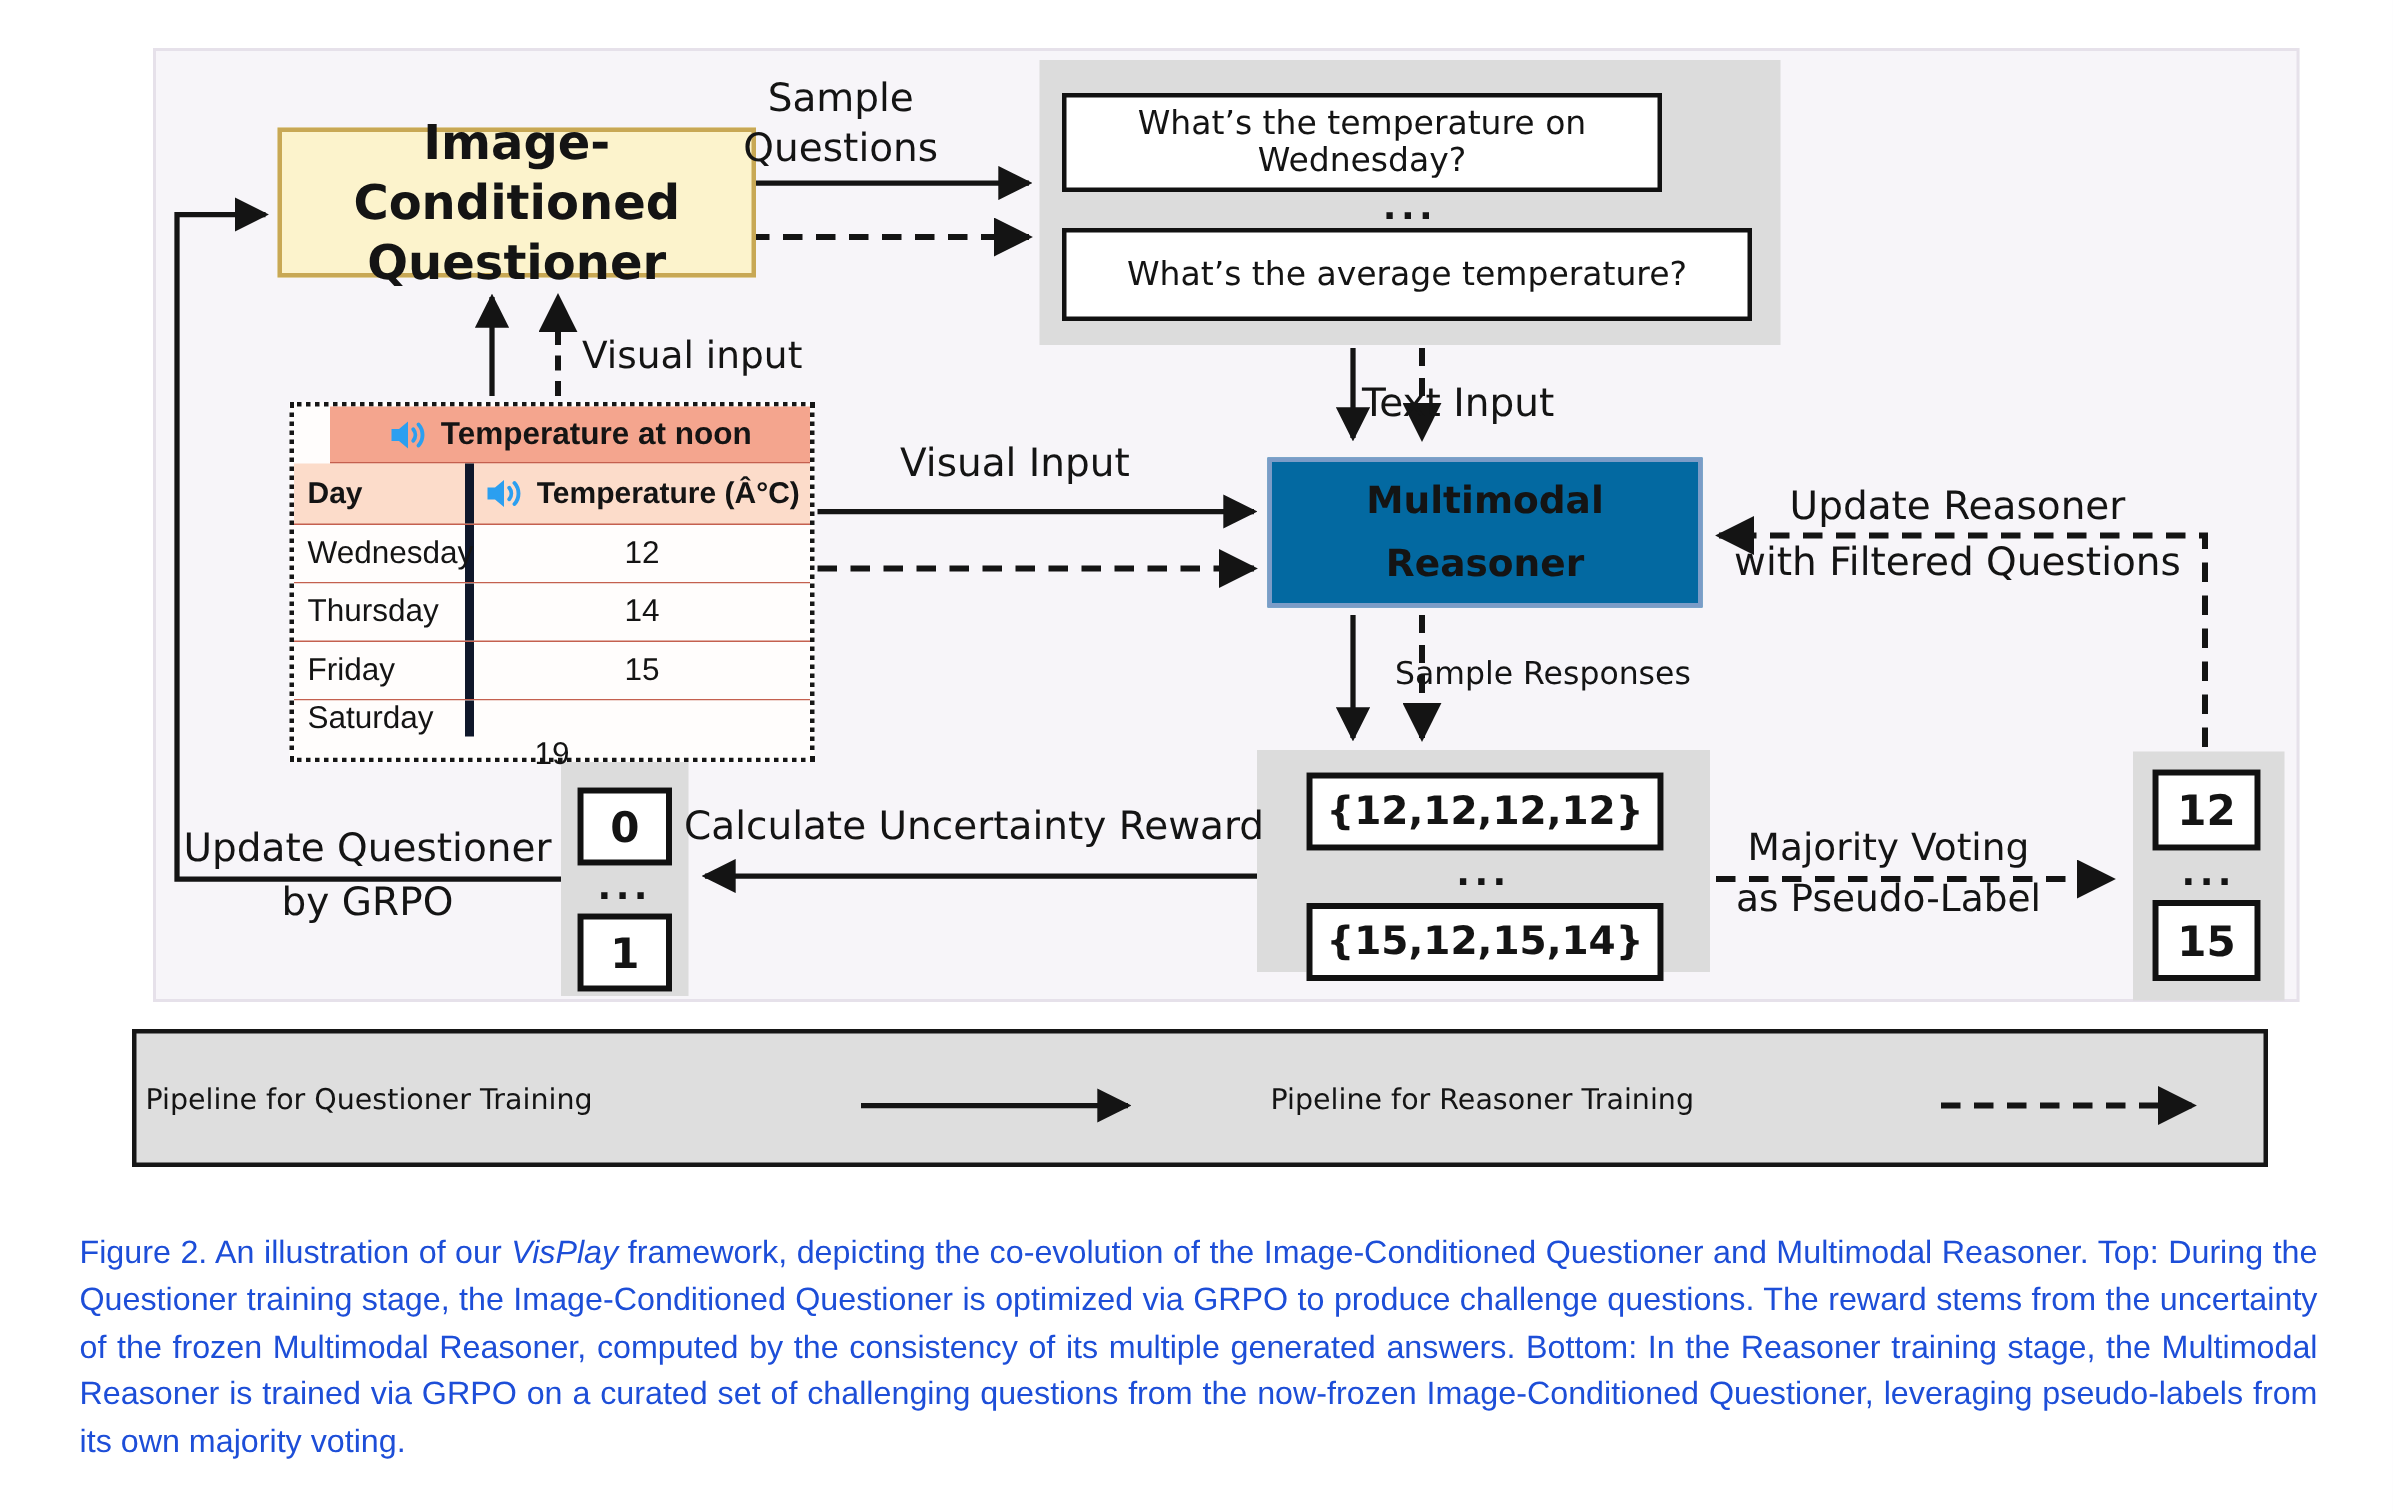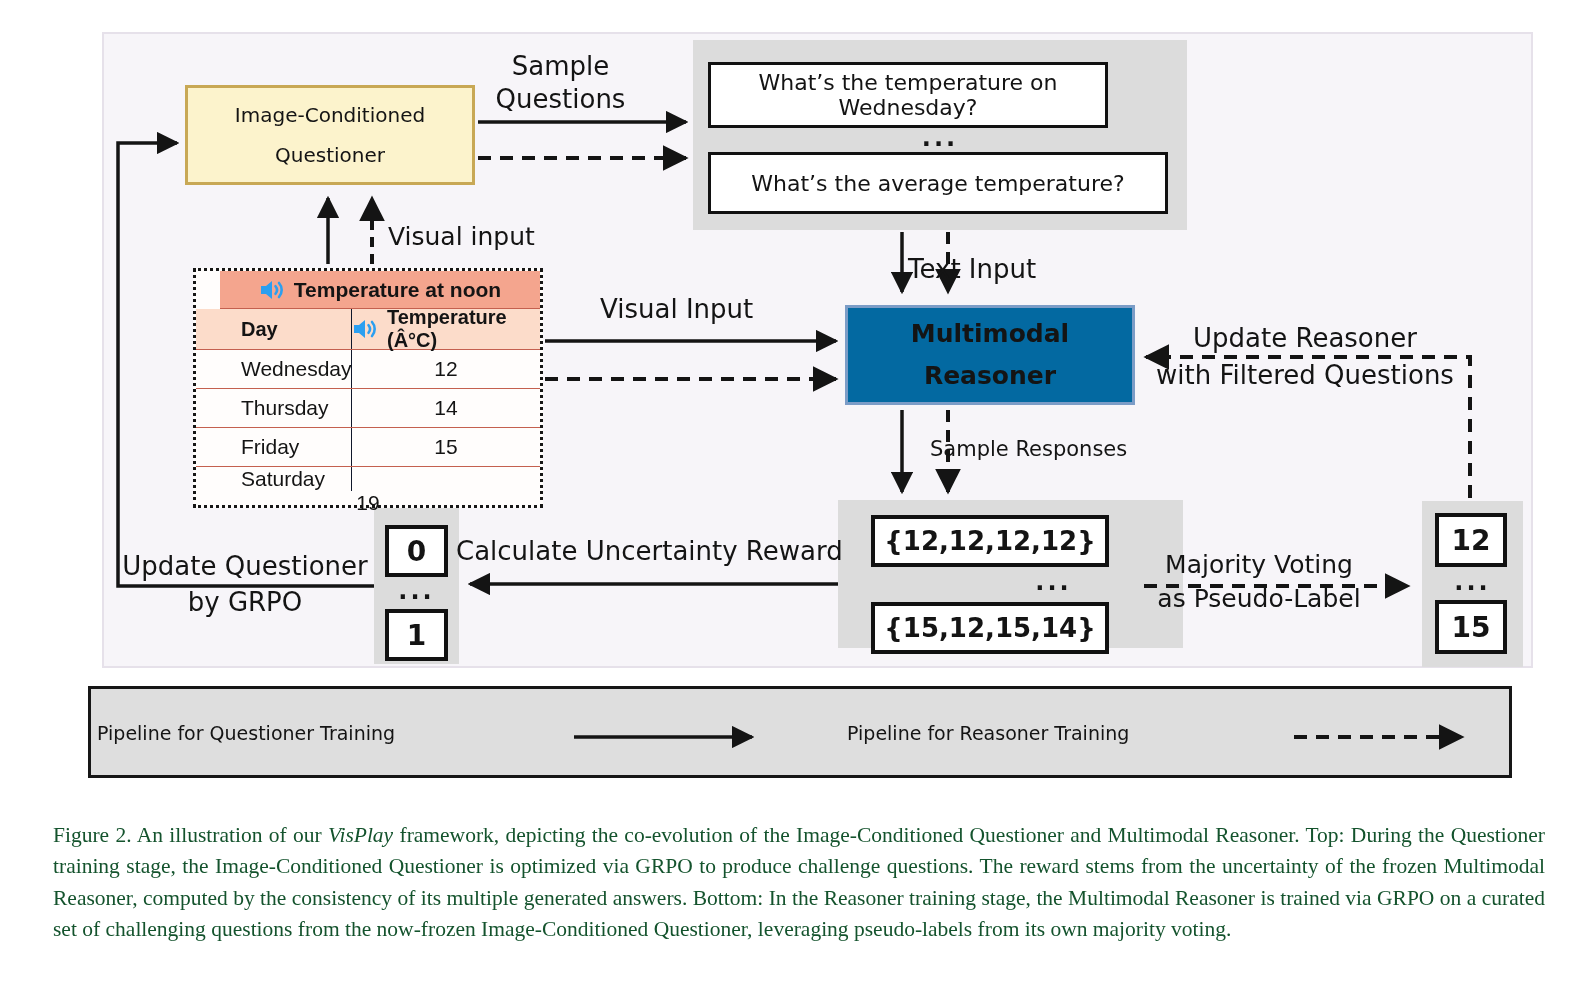--- a/index.html
+++ b/index.html
@@ -6,33 +6,33 @@
   .page{position:relative;width:1595px;height:1008px;background:#ffffff;
         font-family:"DejaVu Sans",sans-serif;color:#141414;overflow:hidden;}
   .abs{position:absolute;}
   
   .diagram-panel{left:102px;top:32px;width:1431px;height:636px;
     background:#f7f5f9;border:2px solid #e6e1ea;box-sizing:border-box;z-index:1;}
   .arrow-layer{left:0;top:0;width:1595px;height:1008px;z-index:3;pointer-events:none;}
   
   .node{box-sizing:border-box;display:flex;flex-direction:column;align-items:center;
         justify-content:center;text-align:center;z-index:4;}
-  .questioner-box{left:185px;top:85px;width:290px;height:100px;background:#fcf3cc;
-        border:3px solid #c8a855;font-weight:normal;font-size:20px;line-height:40px;}
+  .questioner-box{left:185px;top:85px;width:319px;height:100px;background:#fcf3cc;
+        border:3px solid #c8a855;font-weight:bold;font-size:32px;line-height:40px;}
   .reasoner-box{left:845px;top:305px;width:290px;height:100px;background:#0369a1;
         border:3px solid #7b9cc7;font-weight:bold;font-size:25px;line-height:42px;}
   .gray-panel{background:#dcdcdc;z-index:2;}
   .q-panel{left:693px;top:40px;width:494px;height:190px;}
   .white-box{position:absolute;box-sizing:border-box;background:#ffffff;border:3px solid #111;
         display:flex;align-items:center;justify-content:center;text-align:center;}
   .q1{left:15px;top:22px;width:400px;height:66px;font-size:22px;}
   .q2{left:15px;top:112px;width:460px;height:62px;font-size:22px;}
   .ellipsis{position:absolute;width:100%;text-align:center;font-weight:bold;
         font-size:24px;letter-spacing:3px;line-height:20px;}
-  .resp-panel{left:838px;top:500px;width:302px;height:148px;padding-left:43px;}
+  .resp-panel{left:838px;top:500px;width:302px;height:148px;}
   .r1,.r2{left:33px;width:238px;height:52px;border-width:4px;font-weight:bold;font-size:26px;}
   .r1{top:15px;} .r2{top:102px;}
   .pseudo-panel{left:1422px;top:501px;width:101px;height:166px;}
   .p1,.p2{left:13px;width:72px;height:54px;border-width:4px;font-weight:bold;font-size:28px;}
   .p1{top:12px;} .p2{top:99px;}
   .reward-strip{left:374px;top:504px;width:85px;height:160px;}
   .w1,.w2{left:11px;width:63px;height:52px;border-width:4px;font-weight:bold;font-size:28px;}
   .w1{top:21px;} .w2{top:105px;}
   
   .lbl{z-index:4;white-space:nowrap;}
@@ -46,35 +46,35 @@
   .calc-reward{left:456px;top:536px;font-size:26px;}
   .update-questioner{left:120px;top:548px;width:250px;font-size:26px;line-height:36px;}
   .majority{left:1148px;top:548px;width:222px;font-size:25px;line-height:34px;}
   
   .ttable{left:193px;top:268px;width:350px;border:3px dotted #161616;box-sizing:border-box;
     background:#fffdfc;z-index:4;font-family:"Liberation Sans",sans-serif;}
   .t-title{height:37px;background:#f4a58e;border-bottom:1px solid #c4604f;display:flex;
     align-items:center;justify-content:center;gap:9px;font-weight:bold;font-size:21px;margin-left:24px;}
   .t-head{display:flex;height:40px;background:#fcdcca;border-bottom:1px solid #c4604f;
     font-weight:bold;font-size:20px;}
-  .t-day-col{width:120px;border-right:1px solid #0f172a;display:flex;align-items:center;
-    padding-left:9px;box-sizing:border-box;margin-left:36px;}
+  .t-day-col{width:120px;border-right:6px solid #0f172a;display:flex;align-items:center;
+    padding-left:9px;box-sizing:border-box;}
   .t-temp-col{flex:1;display:flex;align-items:center;justify-content:center;gap:9px;}
   .t-row{display:flex;height:38px;border-bottom:1px solid #c4604f;font-size:21px;background:#fffdfc;}
   .t-row:last-child{border-bottom:none;flex-direction:column;}
   .spk{flex:0 0 auto;}
   
   .legend-bar{left:88px;top:686px;width:1424px;height:92px;background:#dedede;
     border:3px solid #161616;box-sizing:border-box;z-index:2;}
   .legend-text{position:absolute;top:0;height:86px;display:flex;align-items:center;
     font-size:19px;white-space:nowrap;z-index:4;}
   .legend-q{left:97px;} .legend-r{left:847px;}
   
-  .caption{left:53px;top:798px;width:1492px;font-family:Liberation Serif, serif;
-    font-size:21.5px;line-height:31.5px;text-align:justify;color:#14532d;z-index:4;}
+  .caption{left:53px;top:798px;width:1492px;font-family:Liberation Sans, sans-serif;
+    font-size:21.5px;line-height:31.5px;text-align:justify;color:#1d4ed8;z-index:4;}
 </style>
 </head>
 <body>
 
 <div class="page">
 
   <div class="abs diagram-panel"></div>
 
   <div class="abs gray-panel q-panel">
     <div class="white-box q1">

